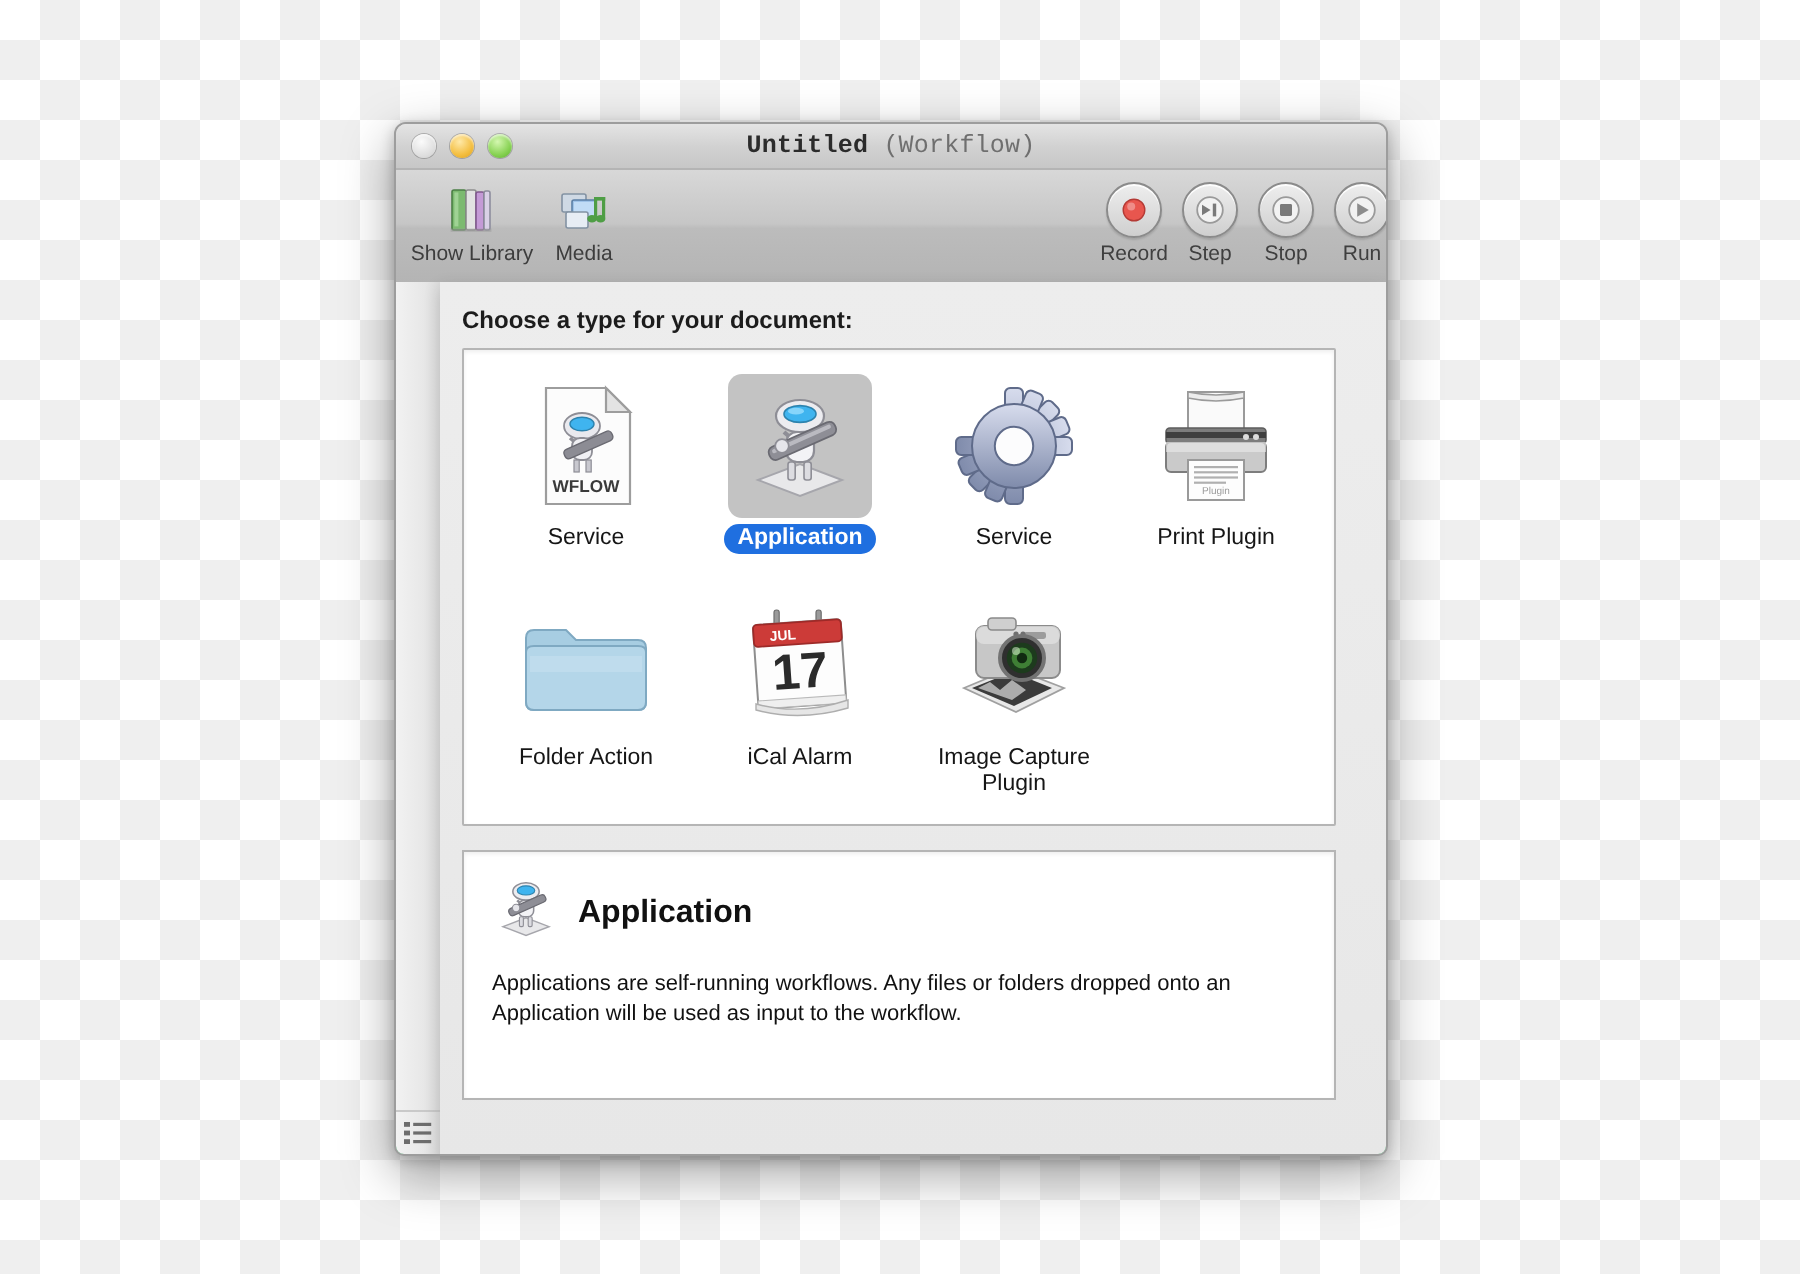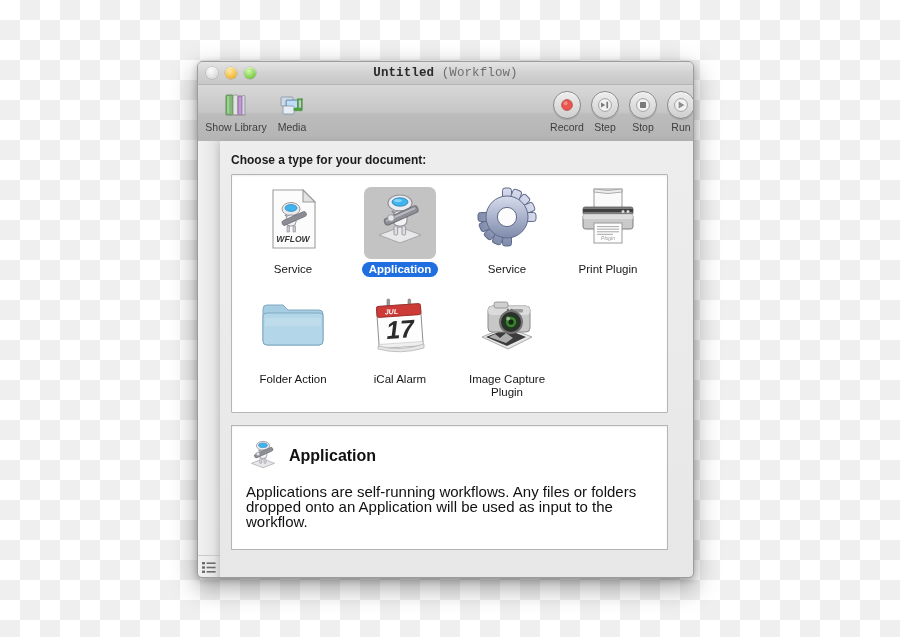--- a/index.html
+++ b/index.html
@@ -149,23 +149,22 @@
   .type-grid { position: relative; width: 100%; height: 100%; }
   .type-cell {
     position: absolute;
     width: 108px;
     text-align: center;
     cursor: default;
   }
   .type-icowrap {
     width: 72px; height: 72px;
     margin: 0 auto;
-    display: flex; justify-content: center;
+    display: flex; align-items: center; justify-content: center;
     border-radius: 7px;
-    font-style: italic;
   }
   .type-cell.selected .type-icowrap { background: #c3c3c3; }
   .type-label {
     display: inline-block;
     font-size: 11.5px;
     color: #161616;
     margin-top: 3px;
     line-height: 13px;
     padding: 1px 7px;
     border-radius: 9px;
@@ -184,21 +183,21 @@
     background: #ffffff;
     border: 1px solid #b5b5b5;
     box-shadow: inset 0 1px 2px rgba(0,0,0,0.07);
     box-sizing: border-box;
     padding: 11px 14px;
   }
   #desc-head { display: flex; align-items: center; gap: 9px; }
   #desc-title { font-size: 16px; font-weight: bold; color: #111; }
   #desc-body {
     margin-top: 9px;
-    font-size: 15px;
+    font-size: 11px;
     color: #111;
     line-height: 15px;
     max-width: 395px;
   }
 </style>
 </head>
 <body>
 
 <div id="window">
 

